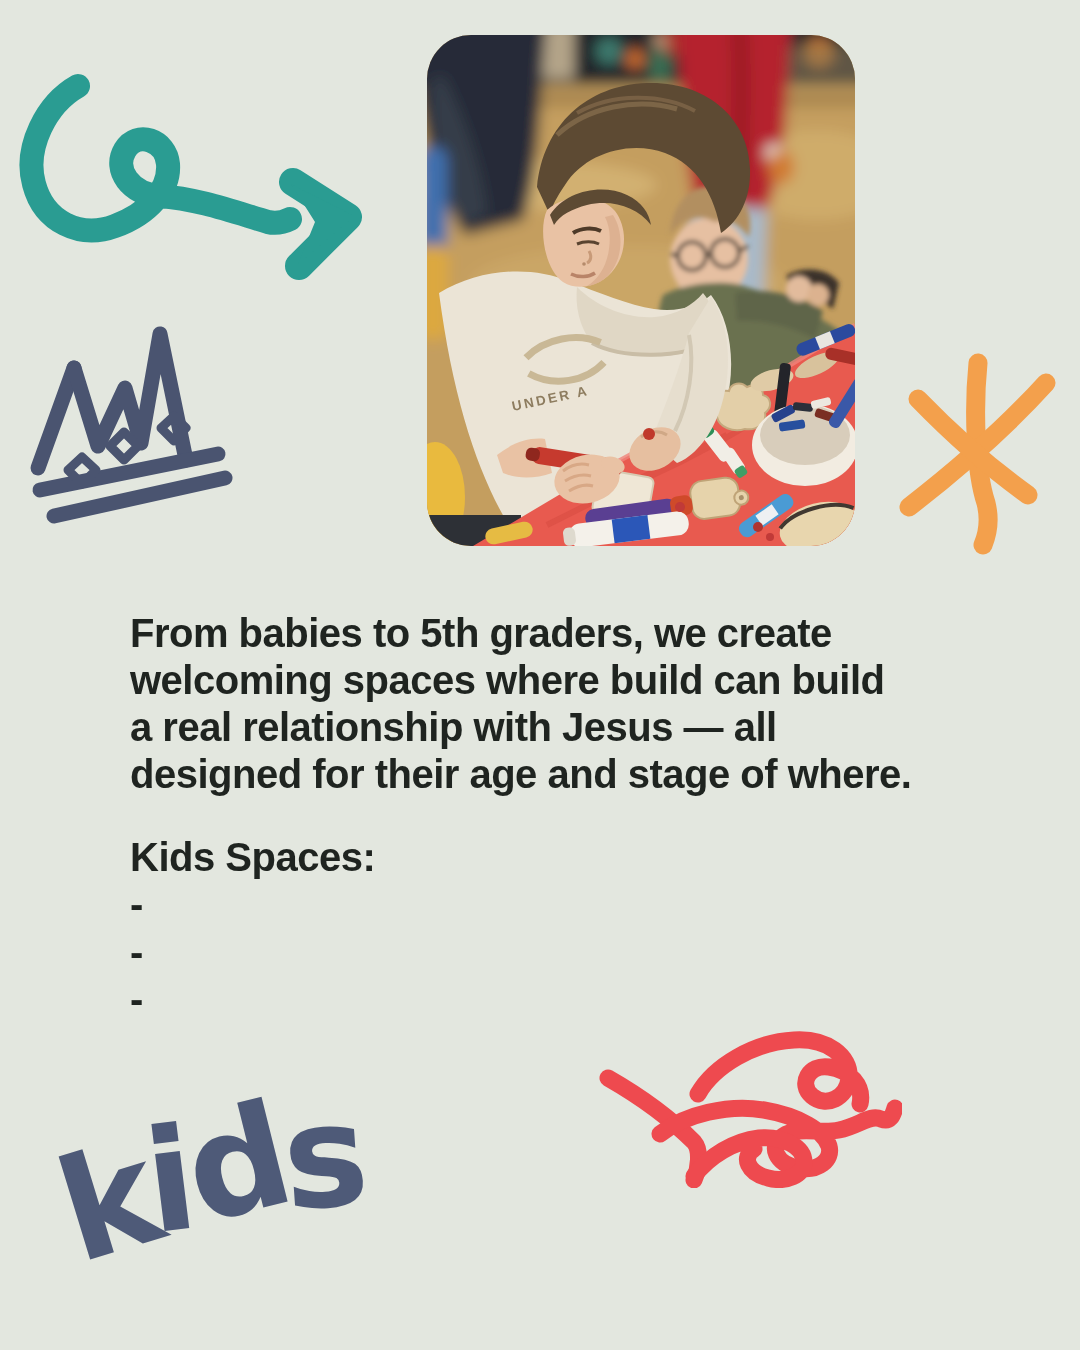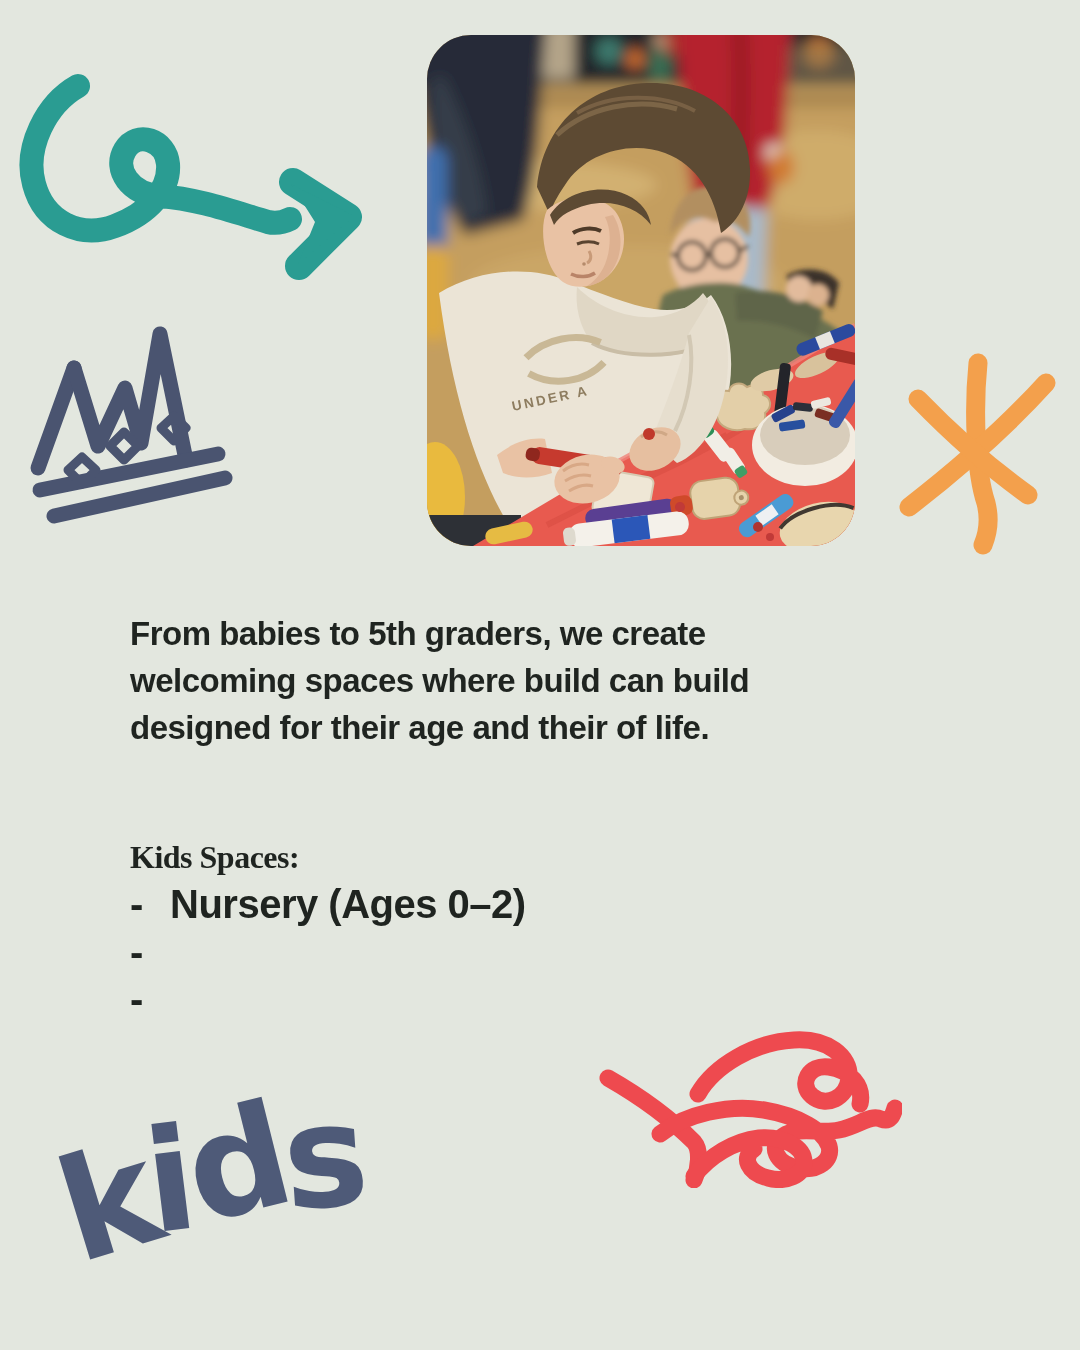--- a/index.html
+++ b/index.html
@@ -13,23 +13,23 @@
   }
   
   .photo{
     position:absolute;left:427px;top:35px;width:428px;height:511px;
     margin:0;border-radius:44px;overflow:hidden;background:#c49e5e;
   }
   .photo svg{display:block;width:100%;height:100%;}
   
   .copy{position:absolute;left:130px;top:0;width:830px;color:#1f2420;}
   .intro{position:absolute;left:0;top:594px;width:830px;}
-  .intro .line{display:block;font-size:33px;line-height:47px;font-weight:700;letter-spacing:-0.5px;}
+  .intro .line{display:block;font-size:40px;line-height:47px;font-weight:700;letter-spacing:-0.5px;}
   .spaces{position:absolute;left:0;top:834px;width:830px;}
-  .spaces .heading{font-size:32px;line-height:47px;font-weight:700;letter-spacing:-0.5px;font-family:Liberation Serif, serif;}
+  .spaces .heading{font-size:40px;line-height:47px;font-weight:700;letter-spacing:-0.5px;}
   .spaces .item{display:flex;font-size:40px;line-height:47.5px;font-weight:700;letter-spacing:-0.5px;}
   .spaces .marker{width:40px;flex:0 0 40px;}
   
   .deco{position:absolute;}
   .deco-arrow{left:18px;top:72px;width:352px;height:208px;}
   .deco-crown{left:22px;top:318px;width:212px;height:238px;}
   .deco-asterisk{left:896px;top:353px;width:168px;height:202px;}
   .deco-scribble{left:598px;top:1026px;width:304px;height:162px;}
   .arrow-stroke{stroke:var(--teal,#2a9c92);fill:none;stroke-linecap:round;stroke-linejoin:round;}
   .arrow-fill{fill:var(--teal,#2a9c92);}
@@ -245,27 +245,27 @@
         <path d="M 136,436 C 144,430 154,428 162,430 M 138,446 C 146,441 156,439 164,441 M 142,456 C 150,451 159,449 166,451" stroke="#d8a886" stroke-width="3" fill="none"></path>
         <ellipse cx="186" cy="430" rx="12" ry="8" fill="#e9c2a4" transform="rotate(20 186 430)"></ellipse>
       </g>
     </svg>
   </figure>
 
   <main class="copy">
     <p class="intro">
       <span class="line">From babies to 5th graders, we create</span>
       <span class="line">welcoming spaces where build can build</span>
-      <span class="line">designed for their age and their of life.</span>
+      <span class="line">a real relationship with Jesus — all</span>
+      <span class="line">designed for their age and stage of where.</span>
     </p>
     <div class="spaces">
       <div class="heading">Kids Spaces:</div>
       <div class="item">
         <span class="marker">-</span>
-        <span>Nursery (Ages 0–2)</span>
       </div>
       <div class="item">
         <span class="marker">-</span>
       </div>
       <div class="item">
         <span class="marker">-</span>
       </div>
     </div>
   </main>
 

